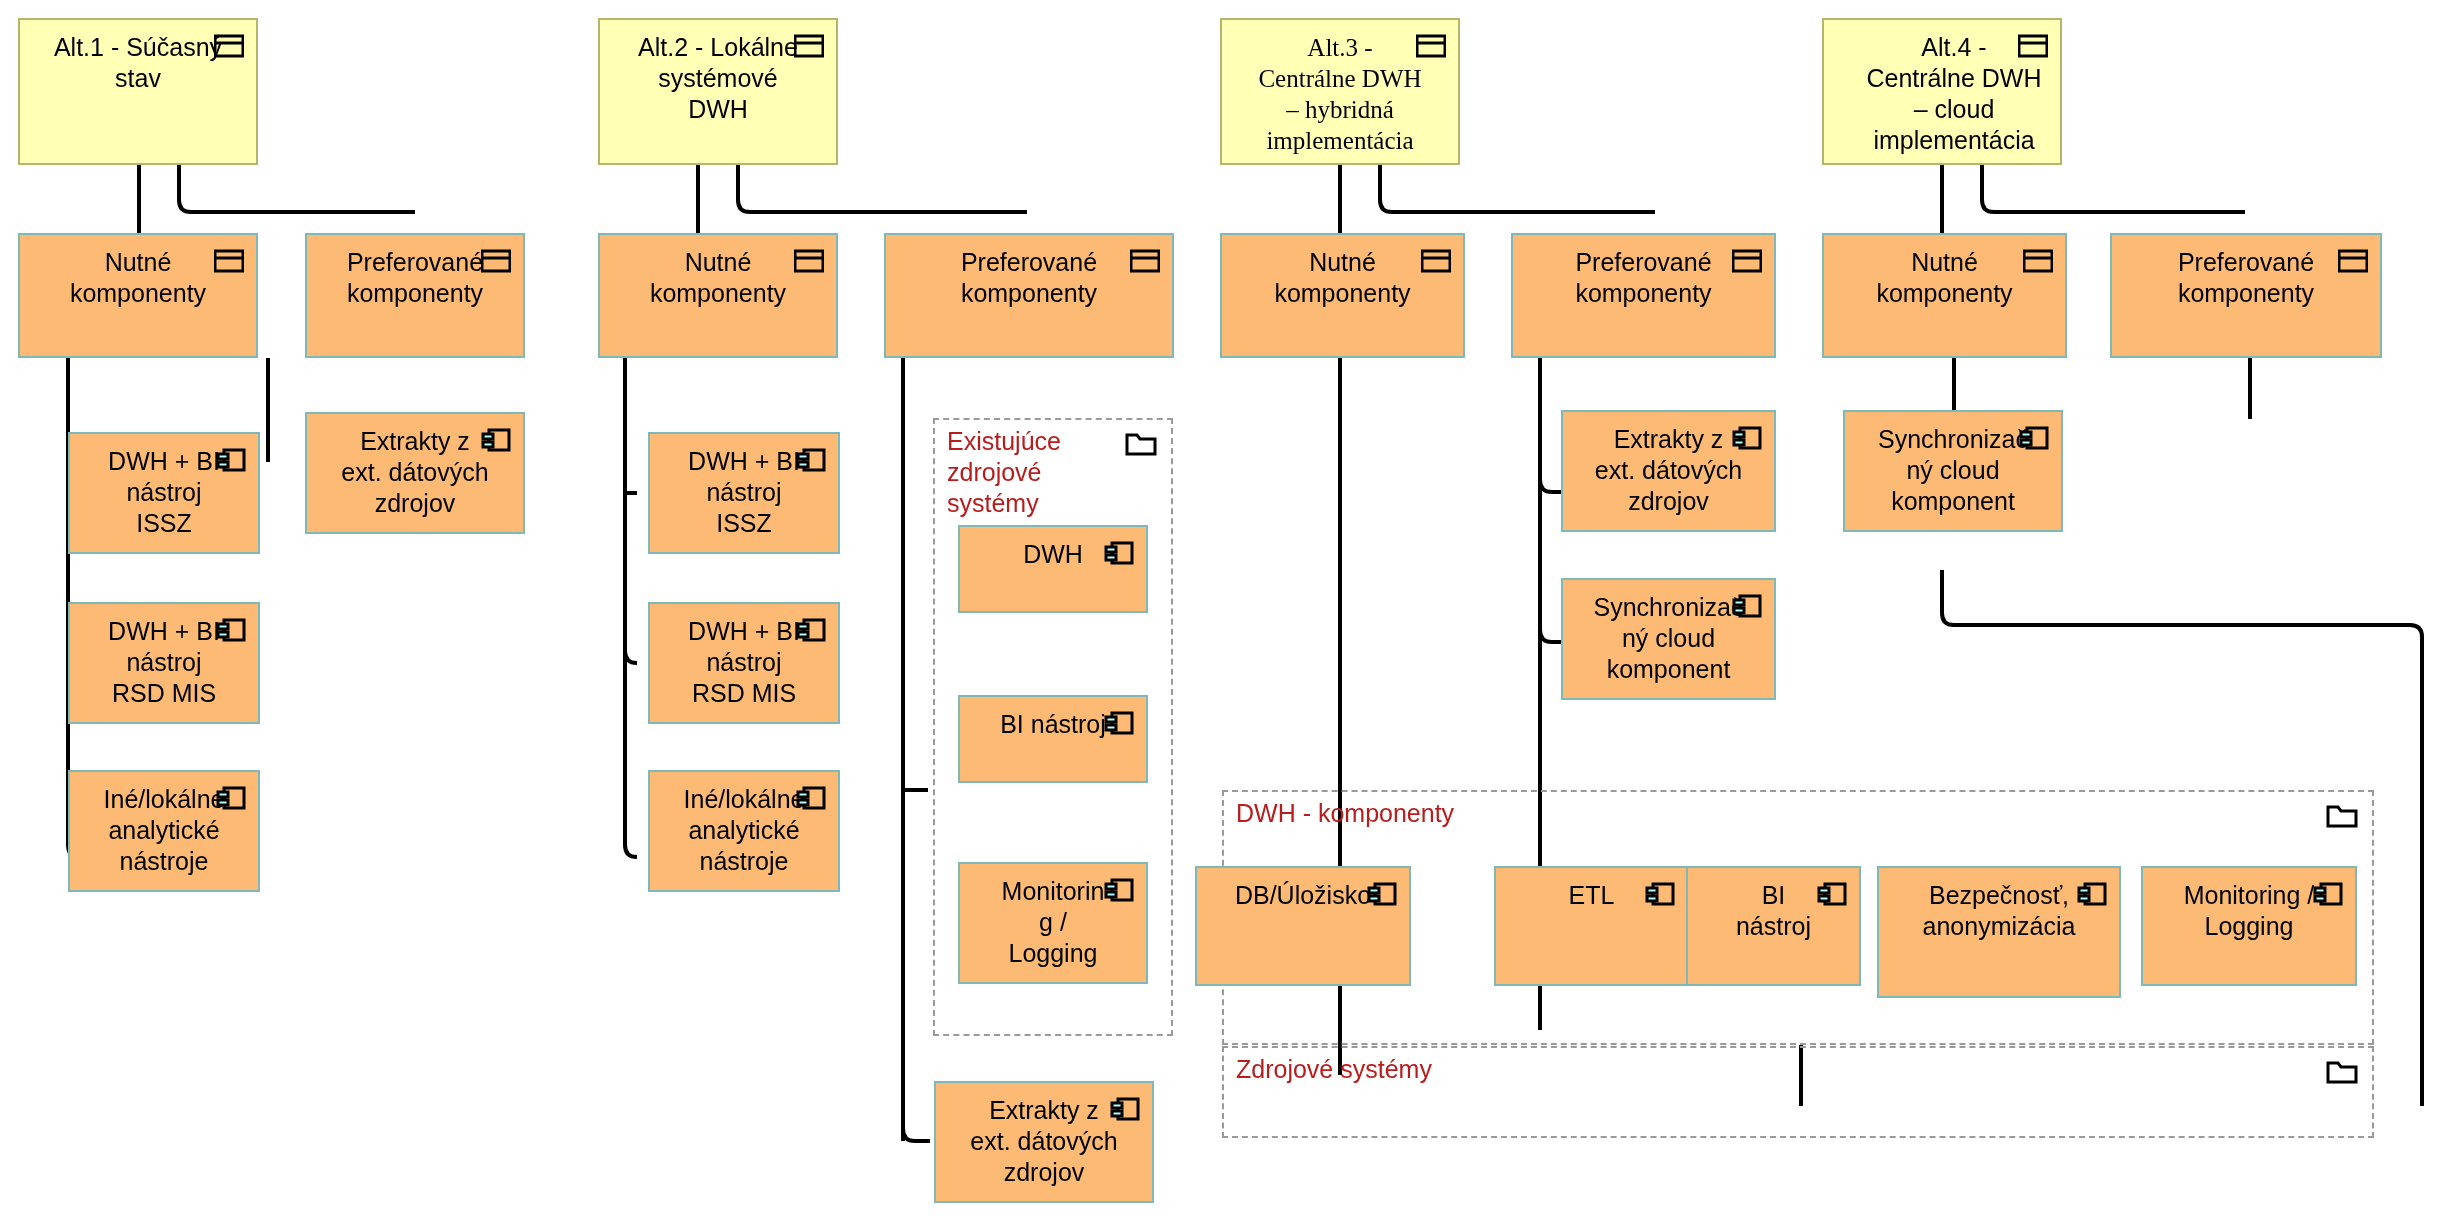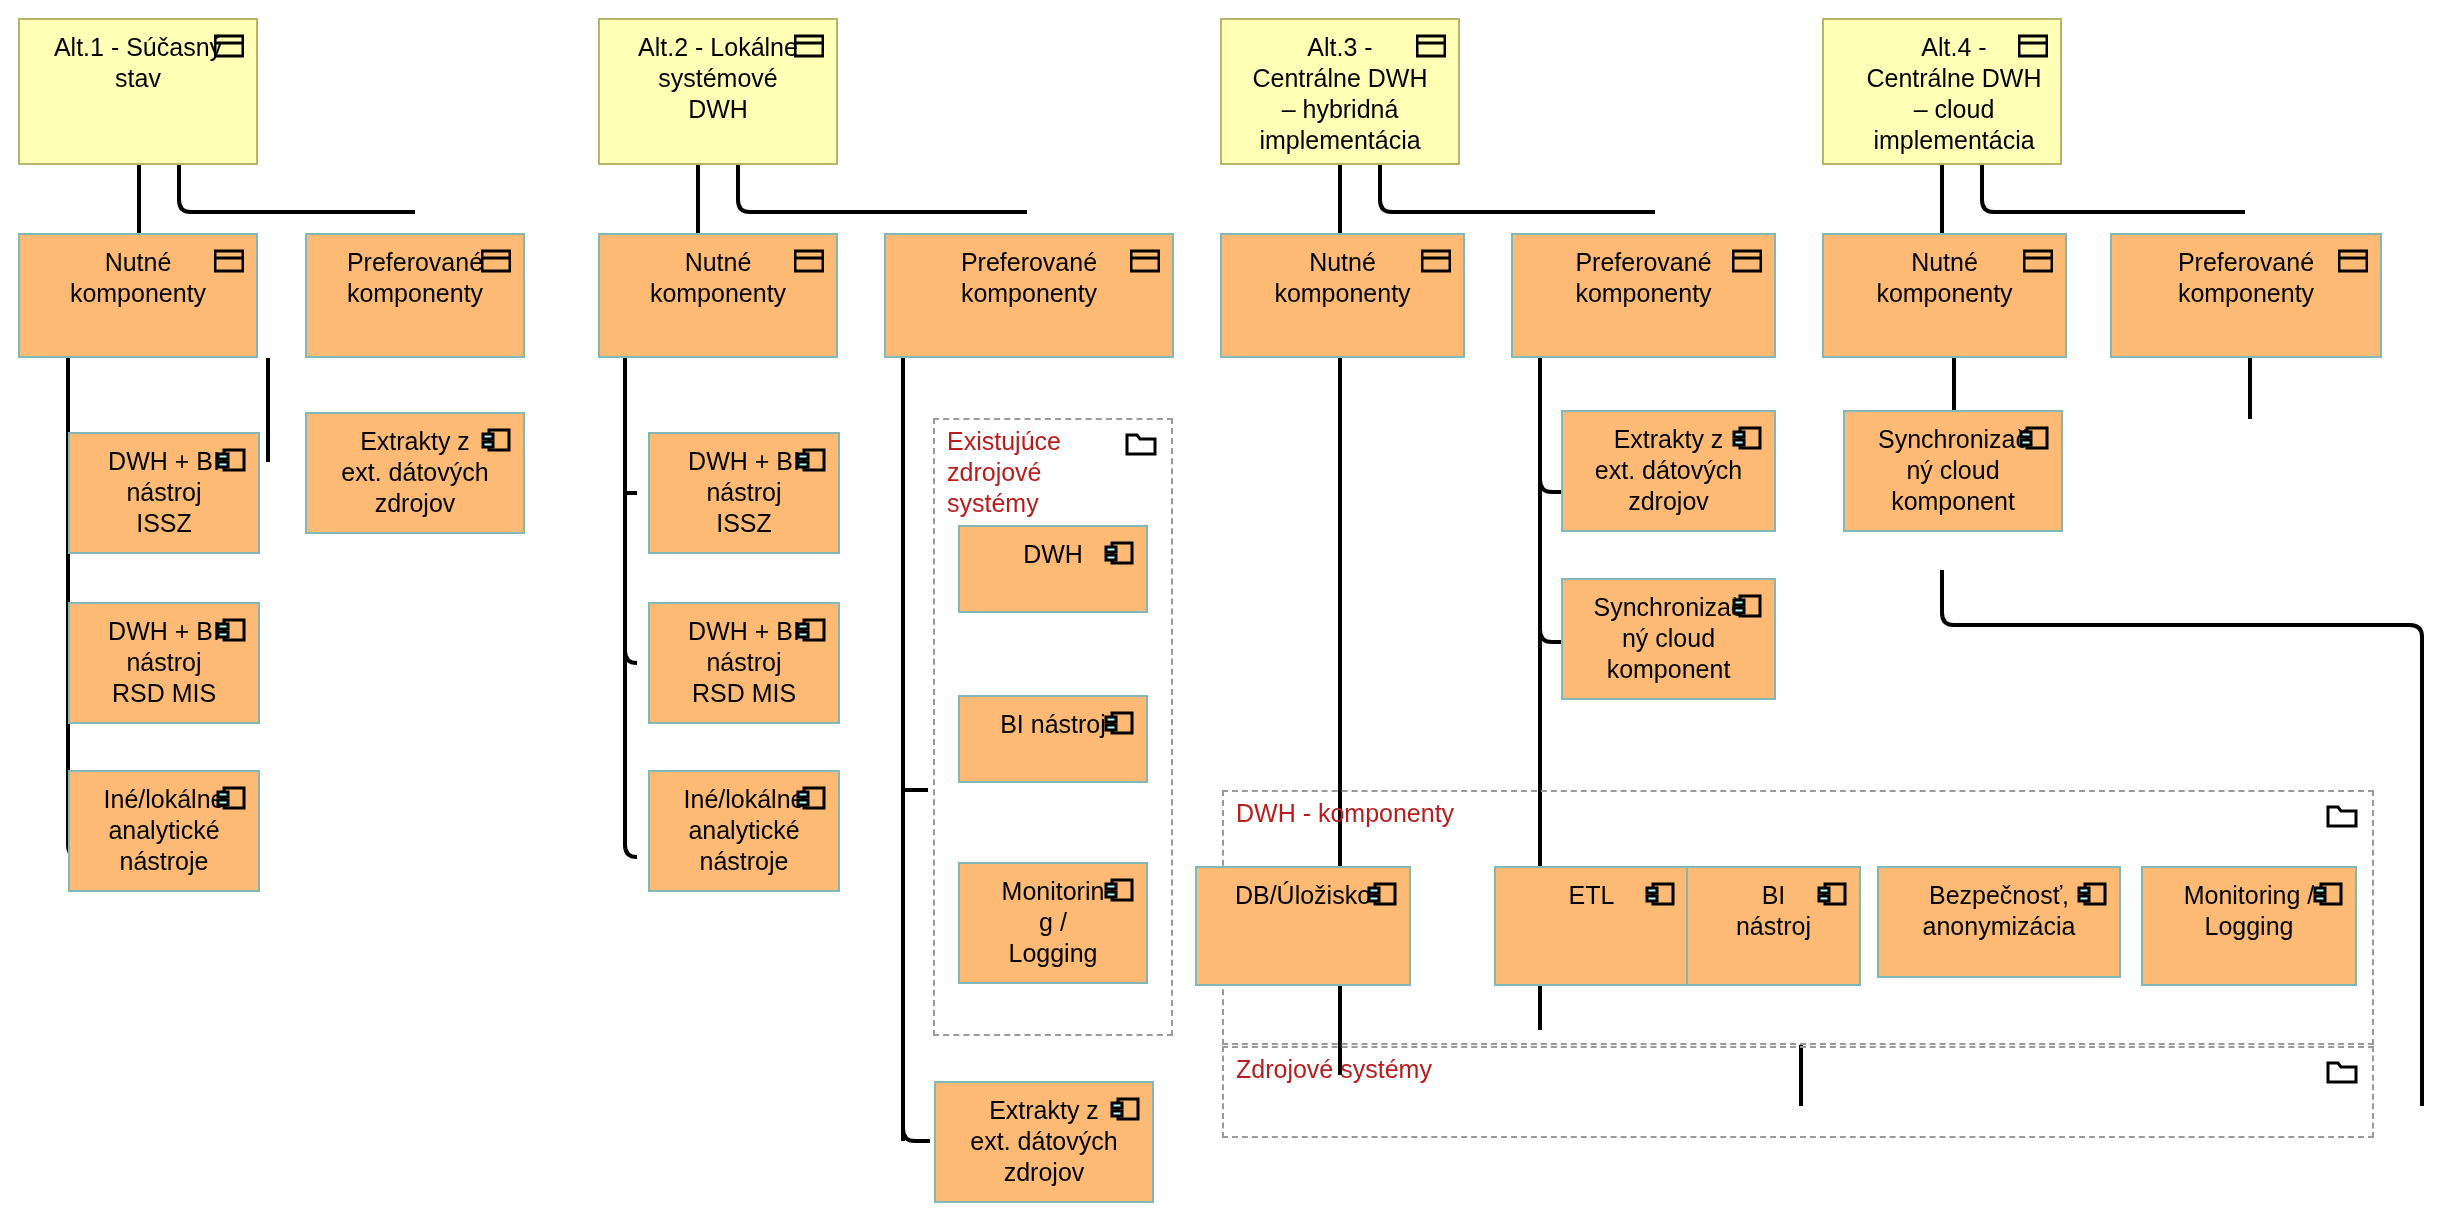--- a/index.html
+++ b/index.html
@@ -284,21 +284,21 @@
 zdrojov</span>
     <span class="icon">
       <svg viewBox="0 0 30 24" width="30" height="24">
           <rect x="8" y="2" width="20" height="20" fill="none" stroke="#000" stroke-width="3"></rect>
           <rect x="2" y="6" width="10" height="5" fill="#b3fcfc" stroke="#000" stroke-width="3"></rect>
           <rect x="2" y="14" width="10" height="5" fill="#b3fcfc" stroke="#000" stroke-width="3"></rect>
         </svg>
     </span>
   </div>
 
-  <div class="node grouping" style="left:1220px;top:18px;width:240px;height:147px;">
+  <div class="node grouping" style="left:1220px;top:18px;width:240px;height:147px;font-family:Liberation Serif, serif;">
     <span class="lbl">Alt.3 -
 Centrálne DWH
 – hybridná
 implementácia</span>
     <span class="icon">
       <svg viewBox="0 0 30 24" width="30" height="24">
           <rect x="1" y="2" width="28" height="20" fill="none" stroke="#000" stroke-width="3"></rect>
           <line x1="1" y1="9" x2="29" y2="9" stroke="#000" stroke-width="3"></line>
         </svg>
     </span>
@@ -437,21 +437,21 @@
 nástroj</span>
     <span class="icon">
       <svg viewBox="0 0 30 24" width="30" height="24">
           <rect x="8" y="2" width="20" height="20" fill="none" stroke="#000" stroke-width="3"></rect>
           <rect x="2" y="6" width="10" height="5" fill="#b3fcfc" stroke="#000" stroke-width="3"></rect>
           <rect x="2" y="14" width="10" height="5" fill="#b3fcfc" stroke="#000" stroke-width="3"></rect>
         </svg>
     </span>
   </div>
 
-  <div class="node app-comp" style="left:1877px;top:866px;width:244px;height:112px;">
+  <div class="node app-comp" style="left:1877px;top:866px;width:244px;height:132px;">
     <span class="lbl">Bezpečnosť,
 anonymizácia</span>
     <span class="icon">
       <svg viewBox="0 0 30 24" width="30" height="24">
           <rect x="8" y="2" width="20" height="20" fill="none" stroke="#000" stroke-width="3"></rect>
           <rect x="2" y="6" width="10" height="5" fill="#b3fcfc" stroke="#000" stroke-width="3"></rect>
           <rect x="2" y="14" width="10" height="5" fill="#b3fcfc" stroke="#000" stroke-width="3"></rect>
         </svg>
     </span>
   </div>

